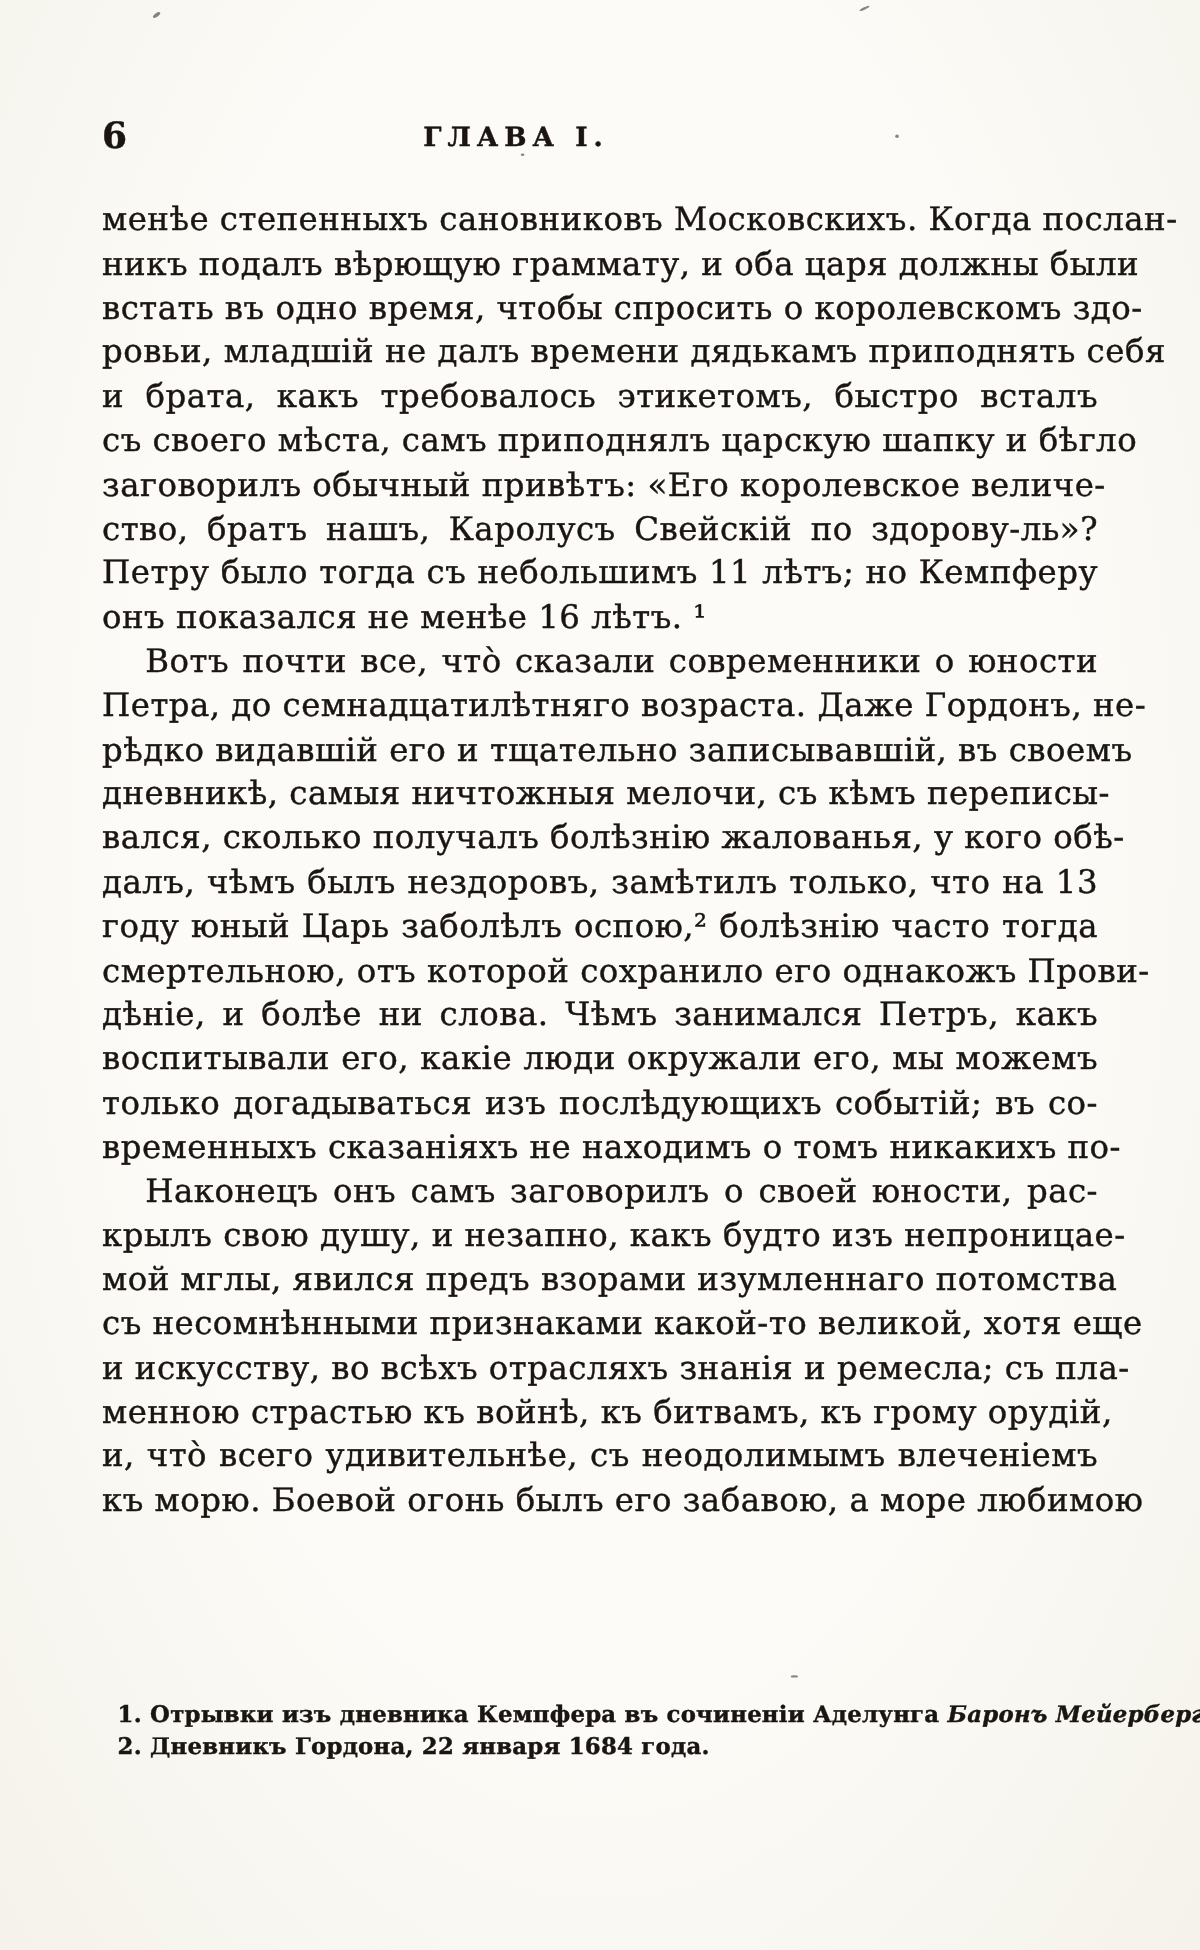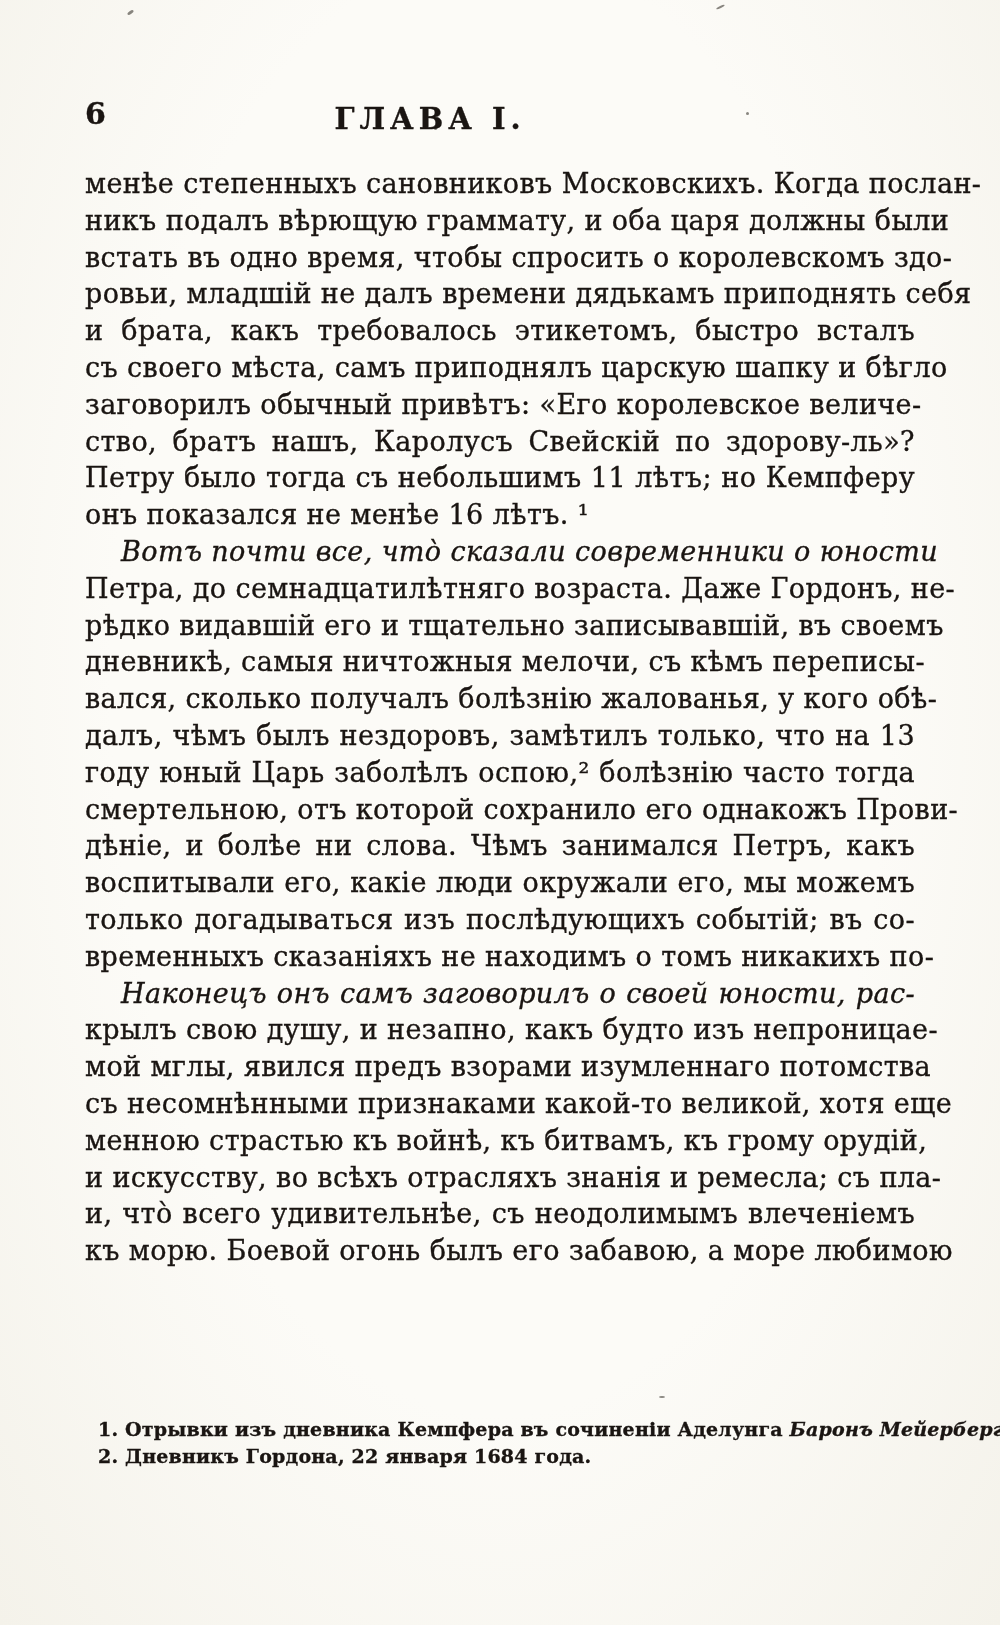--- a/index.html
+++ b/index.html
@@ -25,21 +25,21 @@
     font-size: 30px;
     font-weight: bold;
     letter-spacing: 1px;
   }
   .chapter {
     position: absolute;
     left: 85px;
     top: 102px;
     width: 690px;
     text-align: center;
-    font-size: 29px;
+    font-size: 22px;
     font-weight: bold;
     letter-spacing: 5px;
   }
   .bodytext {
     position: absolute;
     left: 85px;
     top: 166px;
     width: 830px;
     font-size: 27px;
     line-height: 36.8px;
@@ -49,21 +49,20 @@
     text-align: justify;
     text-align-last: justify;
     white-space: nowrap;
   }
   .line.short {
     text-align: center;
     text-align-last: left;
   }
   .line.indent {
     text-indent: 36px;
-    font-style: italic;
   }
   .footnotes {
     position: absolute;
     left: 98px;
     top: 1416px;
     width: 840px;
     font-size: 19px;
     line-height: 27px;
     font-weight: 600;
     letter-spacing: 0.2px;
@@ -124,22 +123,22 @@
       <div class="line">воспитывали его, какіе люди окружали его, мы можемъ</div>
       <div class="line">только догадываться изъ послѣдующихъ событій; въ со-</div>
       <div class="line">временныхъ сказаніяхъ не находимъ о томъ никакихъ по-</div>
     </div>
 
     <div class="para">
       <div class="line indent">Наконецъ онъ самъ заговорилъ о своей юности, рас-</div>
       <div class="line">крылъ свою душу, и незапно, какъ будто изъ непроницае-</div>
       <div class="line">мой мглы, явился предъ взорами изумленнаго потомства</div>
       <div class="line">съ несомнѣнными признаками какой-то великой, хотя еще</div>
+      <div class="line">и искусству, во всѣхъ отрасляхъ знанія и ремесла; съ пла-</div>
       <div class="line">менною страстью къ войнѣ, къ битвамъ, къ грому орудій,</div>
-      <div class="line">и искусству, во всѣхъ отрасляхъ знанія и ремесла; съ пла-</div>
       <div class="line">и, что̀ всего удивительнѣе, съ неодолимымъ влеченіемъ</div>
       <div class="line">къ морю. Боевой огонь былъ его забавою, а море любимою</div>
     </div>
 
   </div>
 
   <div class="footnotes">
     <div class="fn">
       <span>1. Отрывки изъ дневника Кемпфера въ сочиненіи Аделунга </span><span class="fn-italic">Баронъ Мейербергъ.</span><span> 1827, стр. 338.</span>
     </div>

